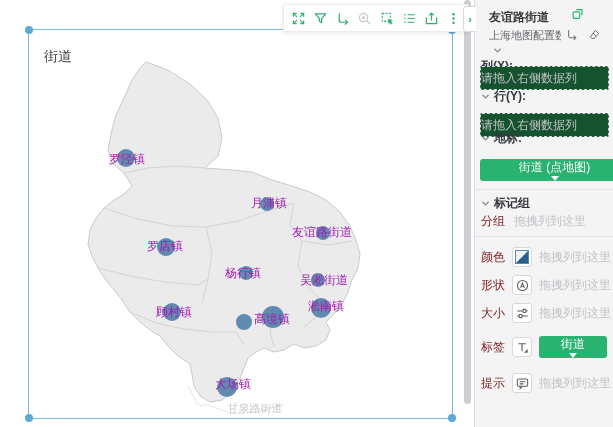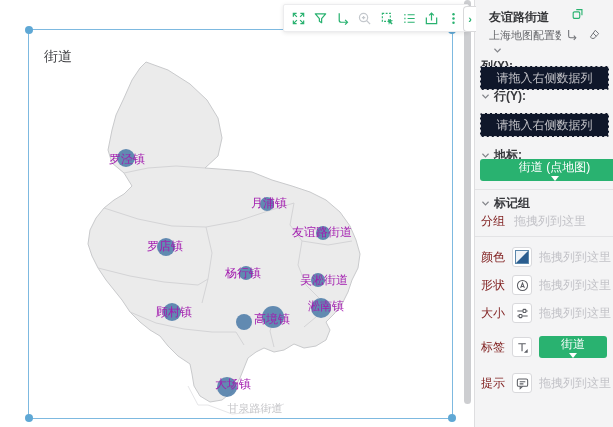--- a/index.html
+++ b/index.html
@@ -46,22 +46,22 @@
     font-weight:bold;font-size:11px;display:flex;align-items:center;justify-content:center;cursor:pointer;z-index:7;}
   .p-title{position:absolute;left:14px;top:9px;font-weight:bold;color:#333437;}
   .icon-btn{border:none;background:none;padding:0;margin:0;cursor:pointer;display:flex;color:#6f7176;}
   .switch-btn{position:absolute;left:96px;top:7px;color:var(--accent);}
   .dataset-name{position:absolute;left:14px;top:28px;width:72px;font-size:11px;color:#66676b;
     white-space:nowrap;overflow:hidden;}
   .ds-swap{position:absolute;left:90px;top:28px;}
   .ds-erase{position:absolute;left:113px;top:28px;}
   .sec-head{position:absolute;left:6px;display:flex;align-items:center;gap:4px;font-weight:bold;color:#37383c;}
   .sec-head svg{color:#83858a;}
-  .drop-box{position:absolute;left:5px;width:127px;height:22px;background:#0f172a;border:1px dashed #d6d6d9;
-    border-radius:2px;text-align:center;line-height:22px;color:var(--hint);cursor:pointer;}
+  .drop-box{position:absolute;left:5px;width:127px;height:22px;background:#14532d;border:1px dashed #d6d6d9;
+    border-radius:2px;text-align:left;line-height:22px;color:var(--hint);cursor:pointer;}
   .green-dd{position:absolute;display:flex;align-items:center;justify-content:space-between;
     background:var(--accent);color:#fff;border-radius:3px;padding:0 21px;height:22px;cursor:pointer;flex-direction:column;}
   .caret{width:0;height:0;border-left:4px solid transparent;border-right:4px solid transparent;border-top:5px solid #fff;}
   .divider{position:absolute;left:0;width:139px;height:1px;background:var(--line);}
   .group-row{position:absolute;left:6px;top:212px;display:flex;align-items:center;gap:9px;height:18px;}
   .mk-row{position:absolute;left:6px;right:7px;height:22px;display:flex;align-items:center;gap:7px;}
   .mk-label{width:24px;color:#7f1d1d;flex:none;}
   .mk-icon{width:20px;height:20px;flex:none;background:#fff;border:1px solid #d9d9dc;border-radius:3px;
     display:flex;align-items:center;justify-content:center;padding:0;cursor:pointer;color:#5b5d63;}
   .mk-hint{color:var(--hint);cursor:pointer;white-space:nowrap;}
@@ -219,21 +219,21 @@
     <div class="drop-box" style="top:66px;">请拖入右侧数据列</div>
 
     <div class="sec-head" style="top:88px;justify-content:space-between;">
       <svg width="9" height="7" viewBox="0 0 10 8" fill="none" stroke="currentColor" stroke-width="1.3">
           <path d="M1.5 2 5 5.7 8.5 2"></path>
         </svg>
       <span>行(Y):</span>
     </div>
     <div class="drop-box" style="top:113px;">请拖入右侧数据列</div>
 
-    <div class="sec-head" style="top:147px;justify-content:space-between;">
+    <div class="sec-head" style="top:130px;justify-content:space-between;">
       <svg width="9" height="7" viewBox="0 0 10 8" fill="none" stroke="currentColor" stroke-width="1.3">
           <path d="M1.5 2 5 5.7 8.5 2"></path>
         </svg>
       <span>地标:</span>
     </div>
     <div class="green-dd" style="left:5px;top:159px;width:107px;">
       <span>街道 (点地图)</span>
       <span class="caret"></span>
     </div>
 

